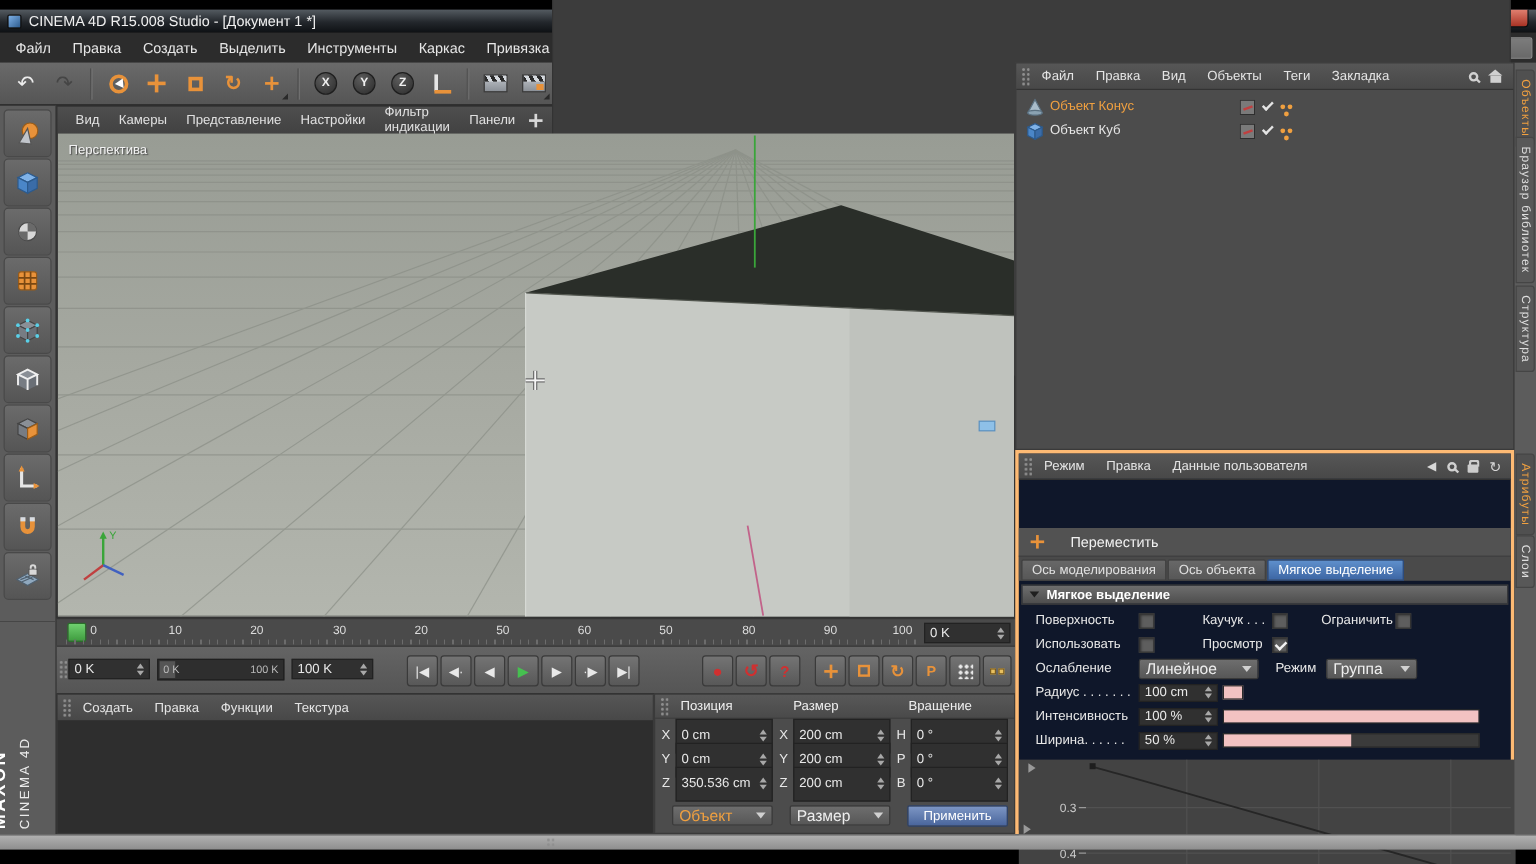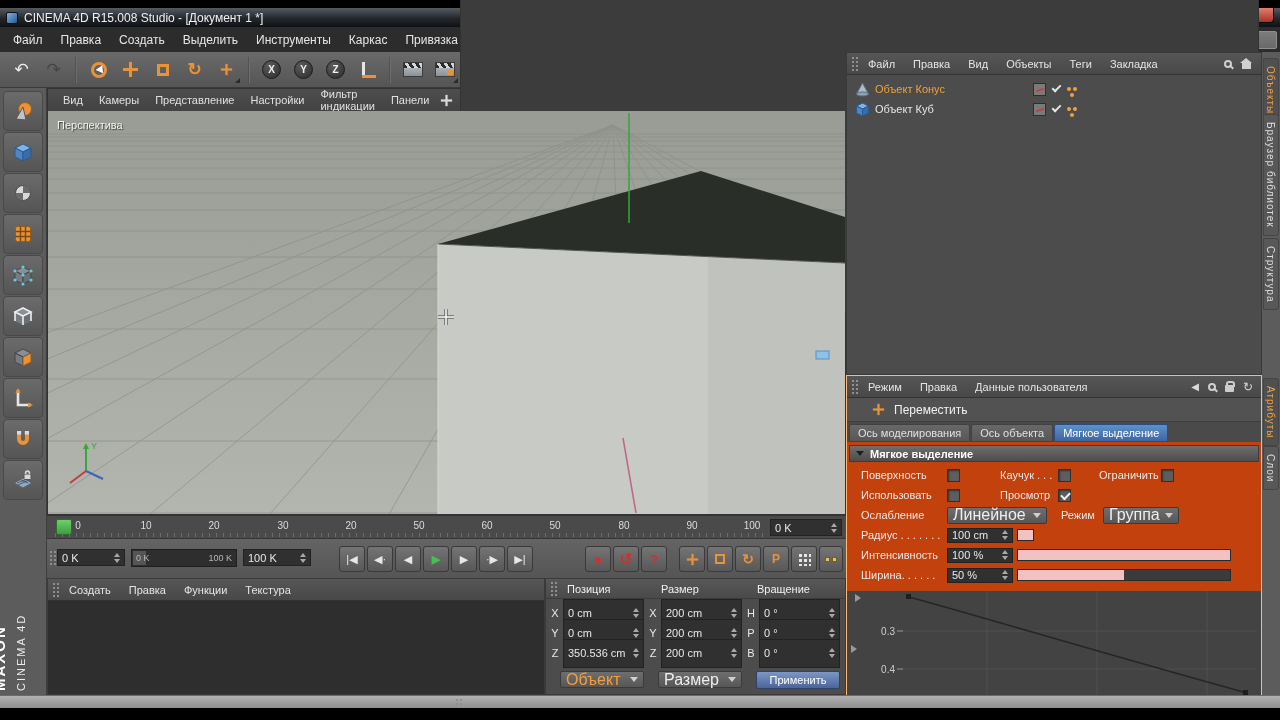--- a/index.html
+++ b/index.html
@@ -69,21 +69,21 @@
 .tick{position:absolute;top:4px;width:30px;text-align:center;color:#dcdcdc;font-size:10px;}
 .marker{position:absolute;left:9px;top:3px;width:16px;height:16px;background:linear-gradient(#6fd06f,#3f9c3f);border:1px solid #2c6e2c;border-radius:2px;}
 .grip{width:7px;height:16px;background-image:radial-gradient(circle,#8f8f8f 1px,transparent 1.3px);background-size:4px 4px;}
 
 
 .field{background:#303030;border:1px solid #222;color:#e8e8e8;font-size:11px;display:flex;align-items:center;padding:0 4px;height:17px;}
 .spin{display:flex;flex-direction:column;gap:2px;margin-left:auto;padding-left:4px;}
 .spin i{display:block;width:0;height:0;border-left:3px solid transparent;border-right:3px solid transparent;}
 .spin .up{border-bottom:4px solid #a8a8a8;}
 .spin .dn{border-top:4px solid #a8a8a8;}
-.ddl{background:linear-gradient(#6e6e6e,#575757);border:1px solid #3a3a3a;border-radius:2px;color:#eee;font-size:16px;height:17px;display:flex;align-items:center;padding:0 5px;}
+.ddl{background:linear-gradient(#6e6e6e,#575757);border:1px solid #3a3a3a;border-radius:2px;color:#eee;font-size:13px;height:17px;display:flex;align-items:center;padding:0 5px;}
 .dar{width:0;height:0;border-left:4px solid transparent;border-right:4px solid transparent;border-top:5px solid #d0d0d0;margin-left:auto;}
 .cb{width:13px;height:13px;background:#5e5e5e;border:1px solid #313131;box-shadow:inset 1px 1px 2px rgba(0,0,0,.45);position:relative;}
 .cb.on::after{content:"";position:absolute;left:2px;top:2px;width:7px;height:4px;border-left:2px solid #f2f2f2;border-bottom:2px solid #f2f2f2;transform:rotate(-45deg);}
 
 
 .transport{left:47px;top:539px;width:799px;height:39px;background:linear-gradient(#646464,#555);}
 .range{background:#2e2e2e;border:1px solid #1f1f1f;color:#b8b8b8;font-size:9px;display:flex;align-items:center;justify-content:space-between;padding:0 4px;position:relative;}
 .range::before{content:"";position:absolute;left:1px;top:1px;bottom:1px;width:13px;background:#555;}
 .range span{position:relative;}
 .pbtn{width:26px;height:26px;background:linear-gradient(#747474,#585858);border:1px solid #3a3a3a;border-radius:3px;color:#e8e8e8;display:flex;align-items:center;justify-content:center;font-size:11px;}
@@ -122,22 +122,22 @@
 .okc{width:9px;height:5px;border-left:2px solid #e4e4e4;border-bottom:2px solid #e4e4e4;transform:rotate(-45deg);margin-top:-3px;}
 .dot3{width:4px;height:4px;background:#f0a040;border-radius:50%;box-shadow:6px 0 0 #f0a040,3px 6px 0 #f0a040;}
 .mag{width:8px;height:8px;border:2px solid #d0d0d0;border-radius:50%;position:relative;}
 .mag::after{content:"";position:absolute;width:5px;height:2px;background:#d0d0d0;transform:rotate(45deg);right:-4px;bottom:-2px;}
 .home{width:9px;height:6px;background:#d0d0d0;position:relative;margin-top:4px;}
 .home::before{content:"";position:absolute;top:-5px;left:-2px;width:0;height:0;border-left:6.5px solid transparent;border-right:6.5px solid transparent;border-bottom:5px solid #d0d0d0;}
 .lockic{width:9px;height:7px;background:#ccc;border-radius:1px;position:relative;margin-top:4px;}
 .lockic::before{content:"";position:absolute;top:-4px;left:1px;width:5px;height:4px;border:2px solid #ccc;border-bottom:none;border-radius:3px 3px 0 0;}
 
 
-.attr{left:846px;top:375px;width:416px;height:320px;background:#c2410c;border:1px solid #fdba74;font-size:11px;color:#e8e8e8;}
-.toolrow{height:24px;display:flex;align-items:center;gap:8px;padding-left:24px;background:#525252;border-bottom:1px solid #3e3e3e;font-size:12px;color:#f2f2f2;}
+.attr{left:846px;top:375px;width:416px;height:320px;background:#0f172a;border:3px solid #fdba74;font-size:11px;color:#e8e8e8;}
+.toolrow{height:24px;display:flex;align-items:center;gap:20px;padding-left:8px;background:#525252;border-bottom:1px solid #3e3e3e;font-size:12px;color:#f2f2f2;margin-top:40px;}
 .atabs{display:flex;gap:1px;padding:2px 2px 0 2px;background:#4a4a4a;}
 .atab{height:18px;background:linear-gradient(#686868,#575757);border:1px solid #414141;color:#e0e0e0;font-size:11px;display:flex;align-items:center;justify-content:center;padding:0 8px;border-radius:2px 2px 0 0;}
 .atab.active{background:linear-gradient(#5f90cc,#3d66a4);border-color:#2b4c80;color:#fff;}
 .sect{margin:3px 2px;background:linear-gradient(#6e6e6e,#4d4d4d);border:1px solid #3c3c3c;color:#fff;font-weight:bold;font-size:11px;height:17px;display:flex;align-items:center;padding:0 6px;gap:6px;}
 .stri{width:0;height:0;border-left:4px solid transparent;border-right:4px solid transparent;border-top:5px solid #1f1f1f;}
 .arow{display:flex;align-items:center;height:20px;padding-left:14px;}
 .al{display:inline-block;}
 .ptrack{height:12px;background:#3b3b3b;border:1px solid #2a2a2a;}
 .pfill{height:100%;background:#f2c2c2;}
 .swatch{width:17px;height:12px;background:#f2c2c2;border:1px solid #2a2a2a;}

